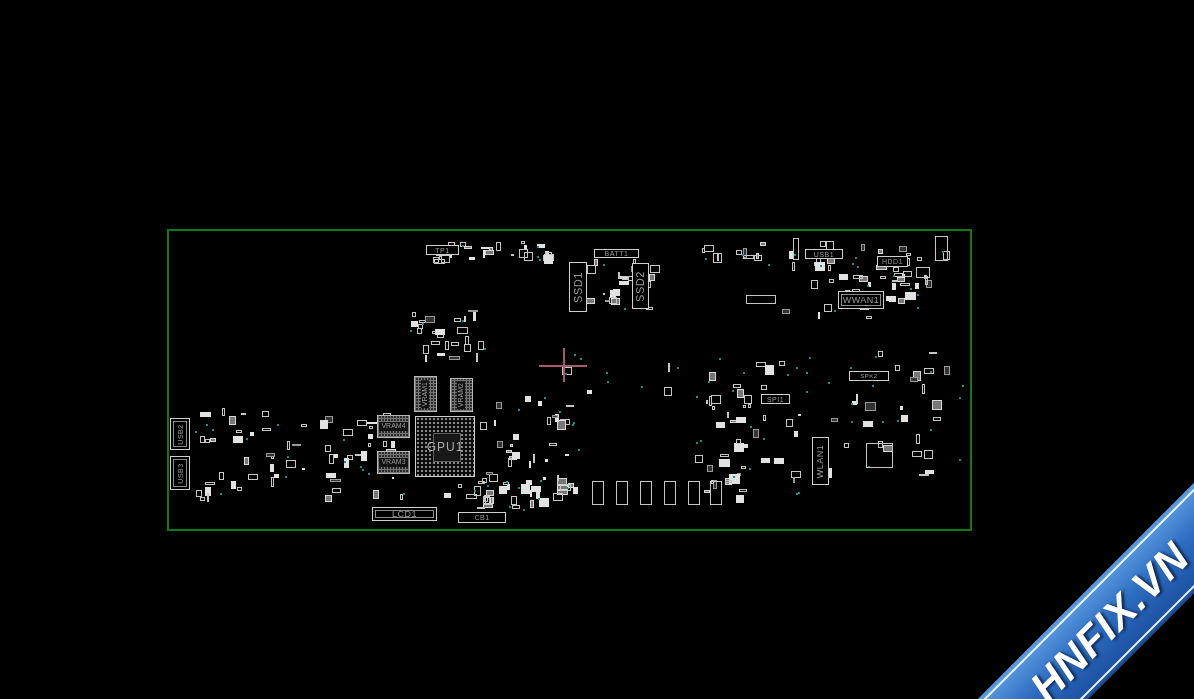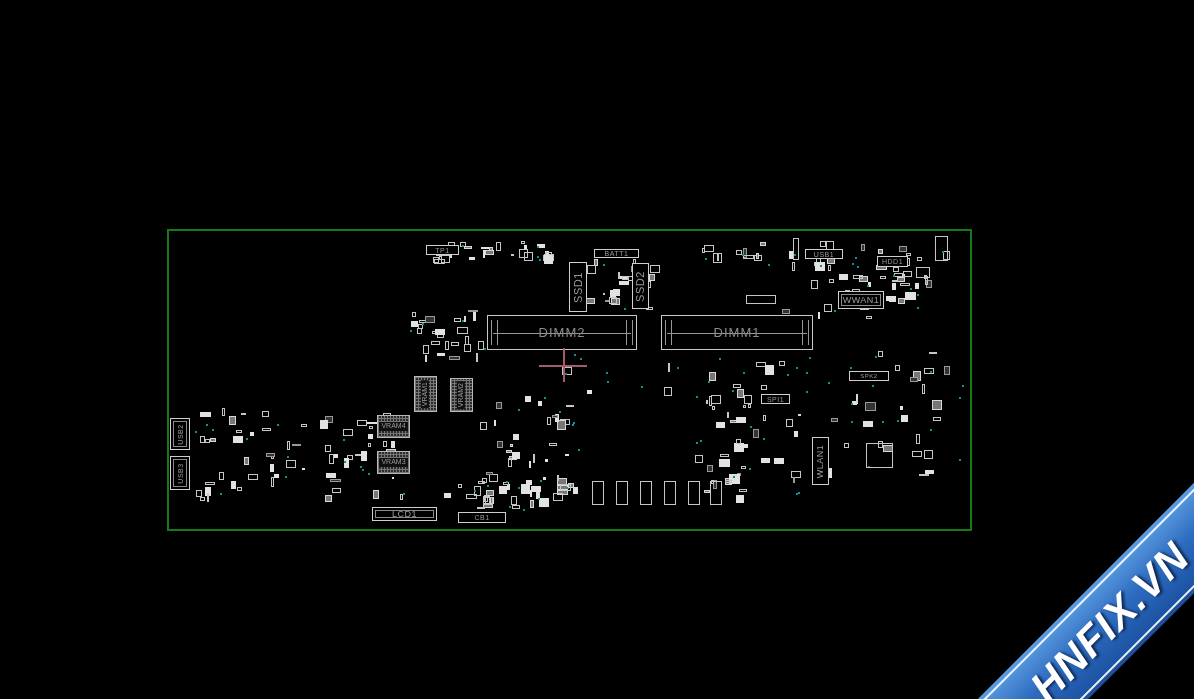--- a/index.html
+++ b/index.html
@@ -541,29 +541,23 @@
     </div>
     <div class="conn dbl" style="left: 170px; top: 456px; width: 20px; height: 34px;">
       <span class="lbl vert" style="font-size: 7px;">USB3</span>
     </div>
     <div class="conn dbl" style="left: 372px; top: 507px; width: 65px; height: 14px;">
       <span class="lbl" style="font-size: 9px;">LCD1</span>
     </div>
     <div class="conn" style="left: 458px; top: 512px; width: 48px; height: 11px;">
       <span class="lbl" style="font-size: 7px;">CB1</span>
     </div>
-    <div class="slot" style="left: 487px; top: 315px; width: 150px; height: 35px;">
-      <span class="endcap" style="left: 3px;"></span>
-      <span class="endcap" style="right: 3px;"></span>
-      <span class="lbl">DIMM2</span>
-    </div>
-    <div class="slot" style="left: 661px; top: 315px; width: 152px; height: 35px;">
-      <span class="endcap" style="left: 3px;"></span>
-      <span class="endcap" style="right: 3px;"></span>
-      <span class="lbl">DIMM1</span>
+    <div class="bga" style="left: 415px; top: 416px; width: 60px; height: 61px; background-size: 4px 4px;">
+      <div class="core" style="left: 17px; top: 16px; width: 28px; height: 29px;"></div>
+      <span class="lbl" style="font-size: 12px;">GPU1</span>
     </div>
     <div class="chip" style="left: 414px; top: 376px; width: 23px; height: 36px;">
       <span class="lbl vert" style="font-size: 7px;">VRAM1</span>
     </div>
     <div class="chip" style="left: 450px; top: 378px; width: 23px; height: 34px;">
       <span class="lbl vert" style="font-size: 7px;">VRAM2</span>
     </div>
     <div class="chip" style="left: 377px; top: 415px; width: 33px; height: 23px;">
       <span class="lbl" style="font-size: 7px;">VRAM4</span>
     </div>

